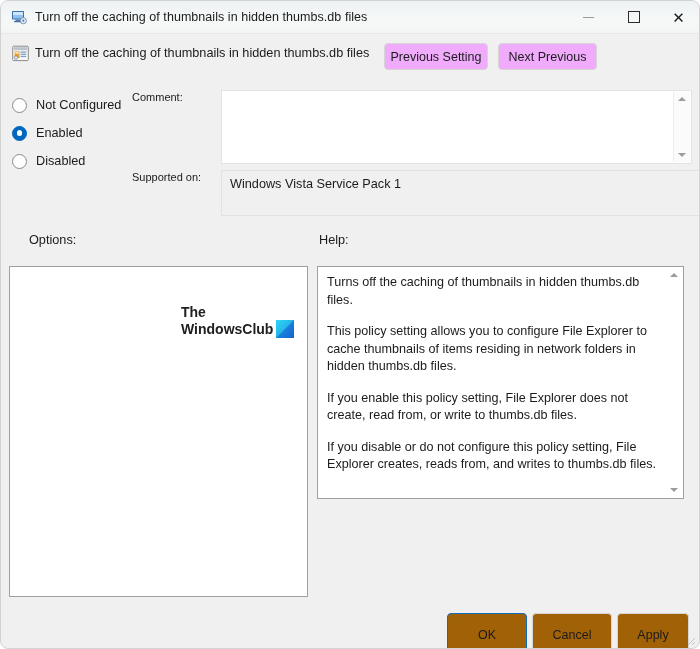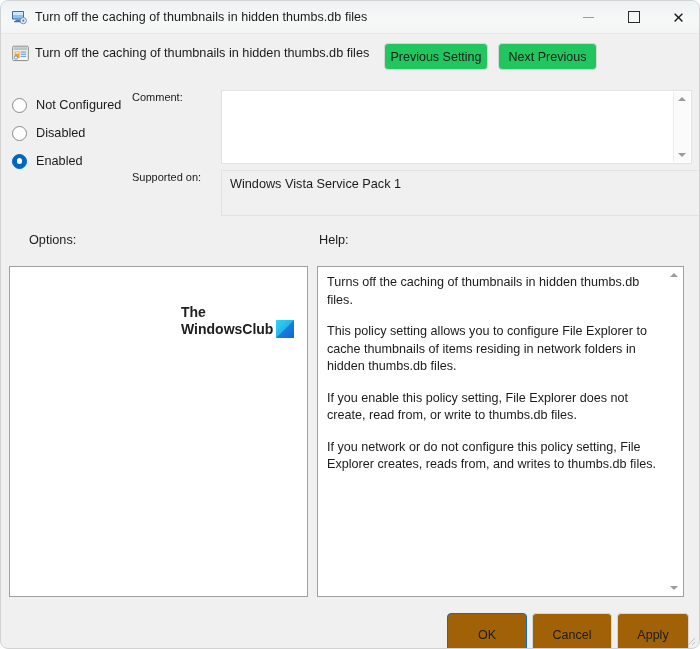--- a/index.html
+++ b/index.html
@@ -93,21 +93,21 @@
     position: absolute;
     left: 34px; top: 13px;
     font-size: 12.7px;
     color: #1b1b1b;
     white-space: nowrap;
   }
   .nav-btn {
     position: absolute;
     top: 10px;
     height: 27px;
-    background: #22c55e;
+    background: #f0abfc;
     border: 1px solid #d6d6d6;
     border-radius: 4px;
     font-size: 12.5px;
     color: #1b1b1b;
     font-family: "Liberation Sans", sans-serif;
     padding: 0;
     cursor: default;
   }
   .nav-btn.prev { left: 383px; width: 104px; }
   .nav-btn.next { left: 497px; width: 99px; }
@@ -222,21 +222,21 @@
     position: absolute;
     left: 8px; top: 265px;
     width: 299px; height: 331px;
     box-sizing: border-box;
     background: #ffffff;
     border: 1px solid #a0a0a0;
   }
   .help-panel {
     position: absolute;
     left: 316px; top: 265px;
-    width: 367px; height: 331px;
+    width: 367px; height: 233px;
     box-sizing: border-box;
     background: #ffffff;
     border: 1px solid #a0a0a0;
     overflow: hidden;
   }
   .help-text {
     position: absolute;
     left: 9px; top: 7px;
     width: 332px;
     font-size: 12.6px;
@@ -342,27 +342,27 @@
 
     <button class="nav-btn prev">Previous Setting</button>
     <button class="nav-btn next">Next Previous</button>
   </div>
 
   <div class="radio-group">
     <div class="radio-row">
       <span class="radio-mark"></span>
       <span class="radio-label">Not Configured</span>
     </div>
+    <div class="radio-row selected">
+      <span class="radio-mark"></span>
+      <span class="radio-label">Enabled</span>
+    </div>
     <div class="radio-row">
       <span class="radio-mark"></span>
       <span class="radio-label">Disabled</span>
-    </div>
-    <div class="radio-row selected">
-      <span class="radio-mark"></span>
-      <span class="radio-label">Enabled</span>
     </div>
   </div>
 
   <span class="field-label label-comment">Comment:</span>
   <div class="comment-box">
     <div class="vscroll">
       <span class="arrow up"></span>
       <span class="arrow down"></span>
     </div>
   </div>
@@ -379,21 +379,21 @@
   <span class="section-label label-options">Options:</span>
   <span class="section-label label-help">Help:</span>
 
   <div class="options-panel"></div>
 
   <div class="help-panel">
     <div class="help-text">
       <p>Turns off the caching of thumbnails in hidden thumbs.db files.</p>
       <p>This policy setting allows you to configure File Explorer to cache thumbnails of items residing in network folders in hidden thumbs.db files.</p>
       <p>If you enable this policy setting, File Explorer does not create, read from, or write to thumbs.db files.</p>
-      <p>If you network or do not configure this policy setting, File Explorer creates, reads from, and writes to thumbs.db files.</p>
+      <p>If you disable or do not configure this policy setting, File Explorer creates, reads from, and writes to thumbs.db files.</p>
     </div>
     <div class="vscroll plain">
       <span class="arrow up"></span>
       <span class="arrow down"></span>
     </div>
   </div>
 
   <div class="watermark">
     <div class="wm-text">
       <div>The</div>

